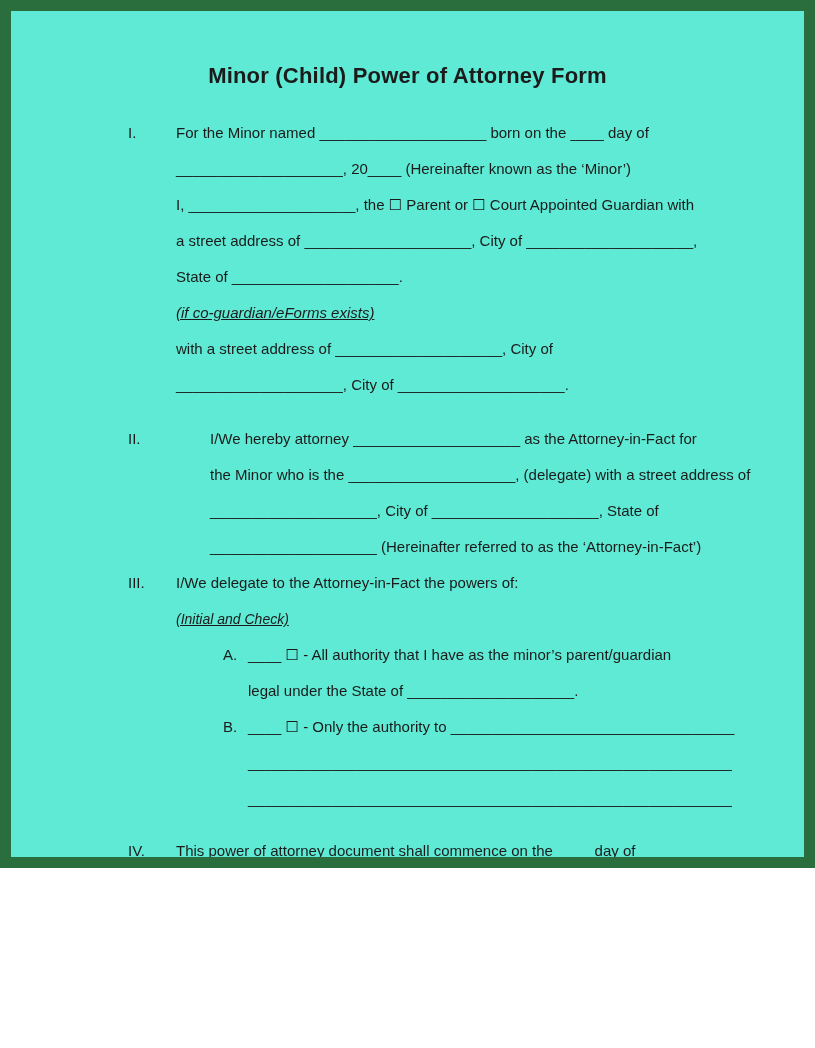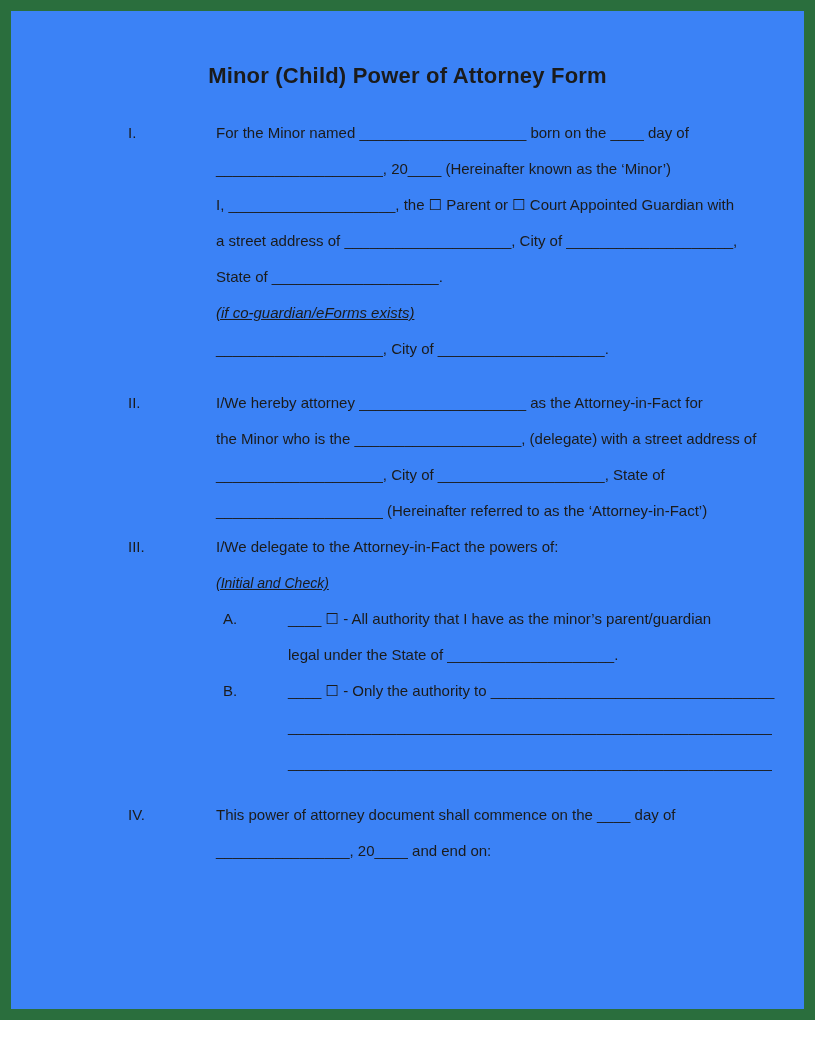--- a/index.html
+++ b/index.html
@@ -3,56 +3,55 @@
 <meta charset="utf-8">
 <style>
   html, body {
     margin: 0;
     padding: 0;
     background: #ffffff;
   }
   .page {
     position: relative;
     width: 815px;
-    height: 1020px;
+    height: 868px;
     box-sizing: border-box;
     border: 11px solid #2a6e3d;
-    background: #3b82f6;
+    background: #5eead4;
     font-family: "Liberation Sans", "DejaVu Sans", sans-serif;
     color: #1b1b1b;
     overflow: hidden;
   }
   .doc-title {
     font-size: 22px;
     font-weight: bold;
     text-align: center;
     margin: 52px 0 26px 0;
     letter-spacing: 0.2px;
   }
   .section {
     display: flex;
     margin-left: 117px;
     margin-right: 70px;
   }
-  .section.gap-before { margin-top: 18px; }
+  .section.gap-before { margin-top: 18px; gap: 34px; }
   .section.gap-before-sm { margin-top: 16px; }
   .num {
     width: 48px;
     flex: 0 0 48px;
     font-size: 15px;
     line-height: 36px;
   }
   .content {
     flex: 1;
   }
   .line {
     font-size: 15px;
     line-height: 36px;
     white-space: nowrap;
-    margin-left: 40px;
   }
   .italic-ul {
     font-style: italic;
     text-decoration: underline;
   }
   .small-ul {
     font-size: 14px;
     font-style: italic;
     text-decoration: underline;
   }
@@ -91,20 +90,21 @@
 
   <div class="section">
     <div class="num">I.</div>
     <div class="content">
       <div class="line">For the Minor named ____________________ born on the ____ day of</div>
       <div class="line">____________________, 20____ (Hereinafter known as the ‘Minor’)</div>
       <div class="line">I, ____________________, the ☐ Parent or ☐ Court Appointed Guardian with</div>
       <div class="line">a street address of ____________________, City of ____________________,</div>
       <div class="line">State of ____________________.</div>
       <div class="line"><span class="italic-ul">(if co-guardian/eForms exists)</span></div>
+      <div class="line">with a street address of ____________________, City of</div>
       <div class="line">____________________, City of ____________________.</div>
     </div>
   </div>
 
   <div class="section gap-before">
     <div class="num">II.</div>
     <div class="content">
       <div class="line">I/We hereby attorney ____________________ as the Attorney-in-Fact for</div>
       <div class="line">the Minor who is the ____________________, (delegate) with a street address of</div>
       <div class="line">____________________, City of ____________________, State of</div>

